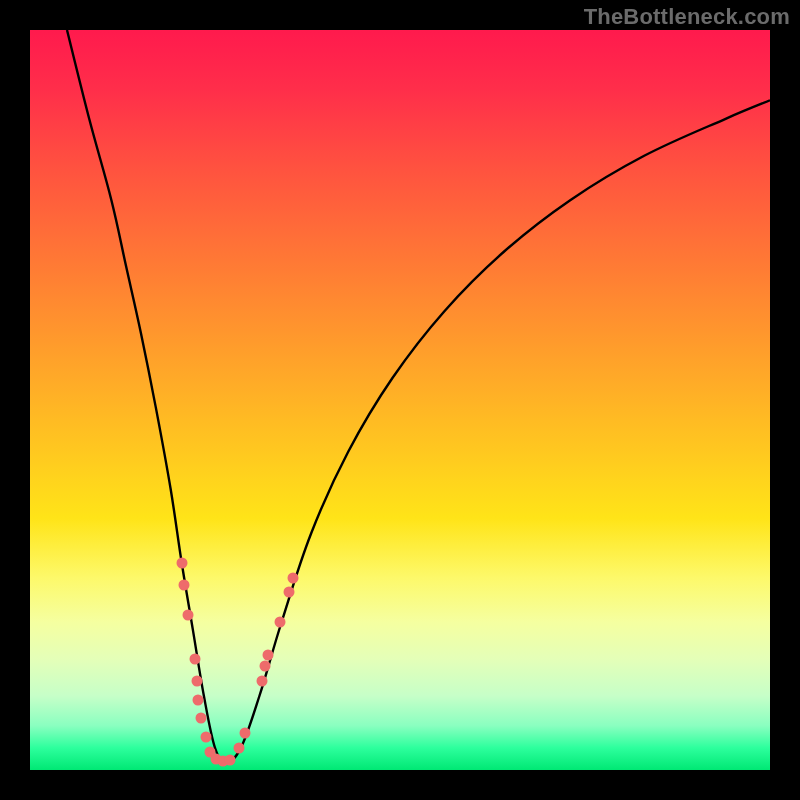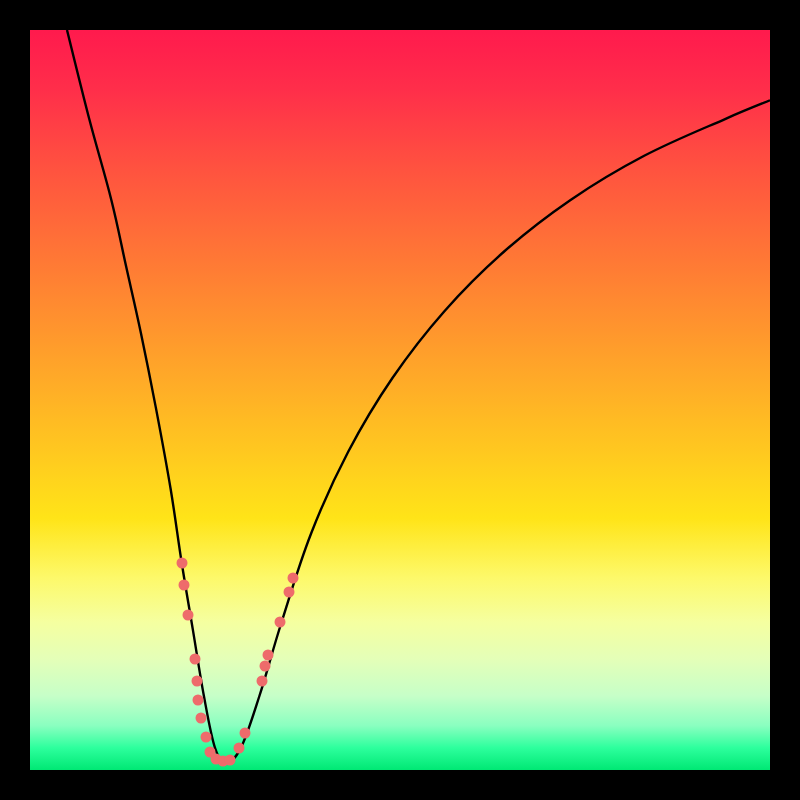--- a/index.html
+++ b/index.html
@@ -61,20 +61,21 @@
     height: 11px;
     background: #ee6b6b;
     border-radius: 50%;
     transform: translate(-50%, -50%);
   }
 </style>
 </head>
 <body>
 
 <div class="chart-container">
+  <div class="watermark">TheBottleneck.com</div>
   <div class="plot-area">
     <svg class="curve" viewBox="0 0 740 740" preserveAspectRatio="none">
       <path id="curve-path" fill="none" stroke="#000" stroke-width="2.4" d="M 37 0 C 40.996 15.983999999999991, 51.208 58.16399999999997, 59.2 88.79999999999995 C 67.19200000000001 119.43599999999994, 74.74000000000001 143.55999999999995, 81.4 170.19999999999993 C 88.06 196.83999999999992, 90.872 212.82399999999993, 96.2 236.79999999999995 C 101.528 260.77599999999995, 105.672 278.09200000000004, 111 303.40000000000003 C 116.328 328.708, 120.47200000000001 349.42800000000005, 125.80000000000001 377.40000000000003 C 131.12800000000001 405.372, 135.938 430.82800000000003, 140.6 458.8 C 145.262 486.772, 147.70399999999998 507.49199999999996, 151.7 532.8 C 155.696 558.108, 158.804 575.424, 162.8 599.4 C 166.79600000000002 623.376, 169.90399999999997 644.688, 173.89999999999998 666 C 177.896 687.312, 181.004 705.8119999999999, 185 717.8 C 188.996 729.788, 191.43800000000002 732.6, 196.10000000000002 732.6 C 200.76200000000003 732.6, 204.90599999999998 729.788, 210.89999999999998 717.8 C 216.89399999999998 705.8119999999999, 222.074 688.644, 229.4 666 C 236.726 643.356, 242.27600000000004 621.304, 251.60000000000002 592 C 260.92400000000004 562.696, 269.212 533.836, 281.2 503.2 C 293.188 472.56399999999996, 303.548 449.772, 318.2 421.8 C 332.852 393.82800000000003, 345.28399999999993 373.10799999999995, 362.59999999999997 347.79999999999995 C 379.916 322.49199999999996, 394.42 303.844, 414.40000000000003 281.2 C 434.38000000000005 258.556, 450.956 241.98000000000002, 473.6 222 C 496.244 202.01999999999998, 514.8919999999999 187.5159999999999, 540.1999999999999 170.19999999999993 C 565.5079999999999 152.88399999999996, 586.228 140.45200000000006, 614.1999999999999 125.80000000000007 C 642.1719999999999 111.14800000000007, 672.9559999999999 98.78999999999998, 695.5999999999999 88.79999999999995 C 718.2439999999999 78.80999999999993, 732.008 73.62999999999995, 740 70.29999999999995"></path>
     </svg>
     <div id="markers">
         <div class="marker" style="left: 151.7px; top: 532.8px;"></div>
         <div class="marker" style="left: 153.92px; top: 555px;"></div>
         <div class="marker" style="left: 157.62px; top: 584.6px;"></div>
         <div class="marker" style="left: 165.02px; top: 629px;"></div>
         <div class="marker" style="left: 166.5px; top: 651.2px;"></div>

